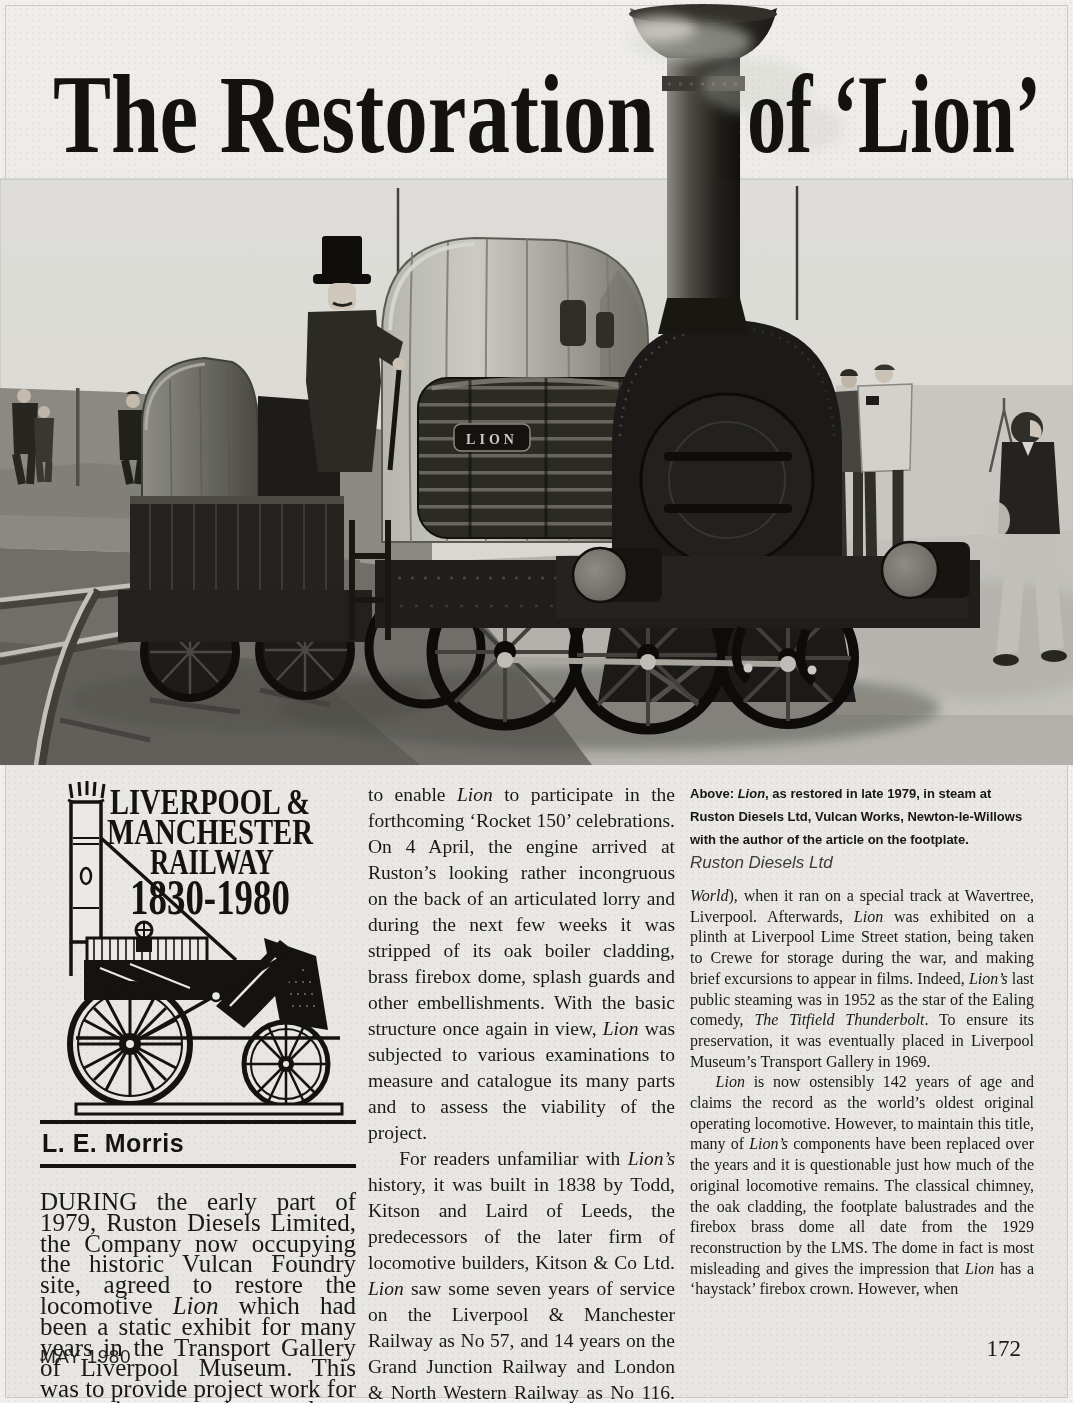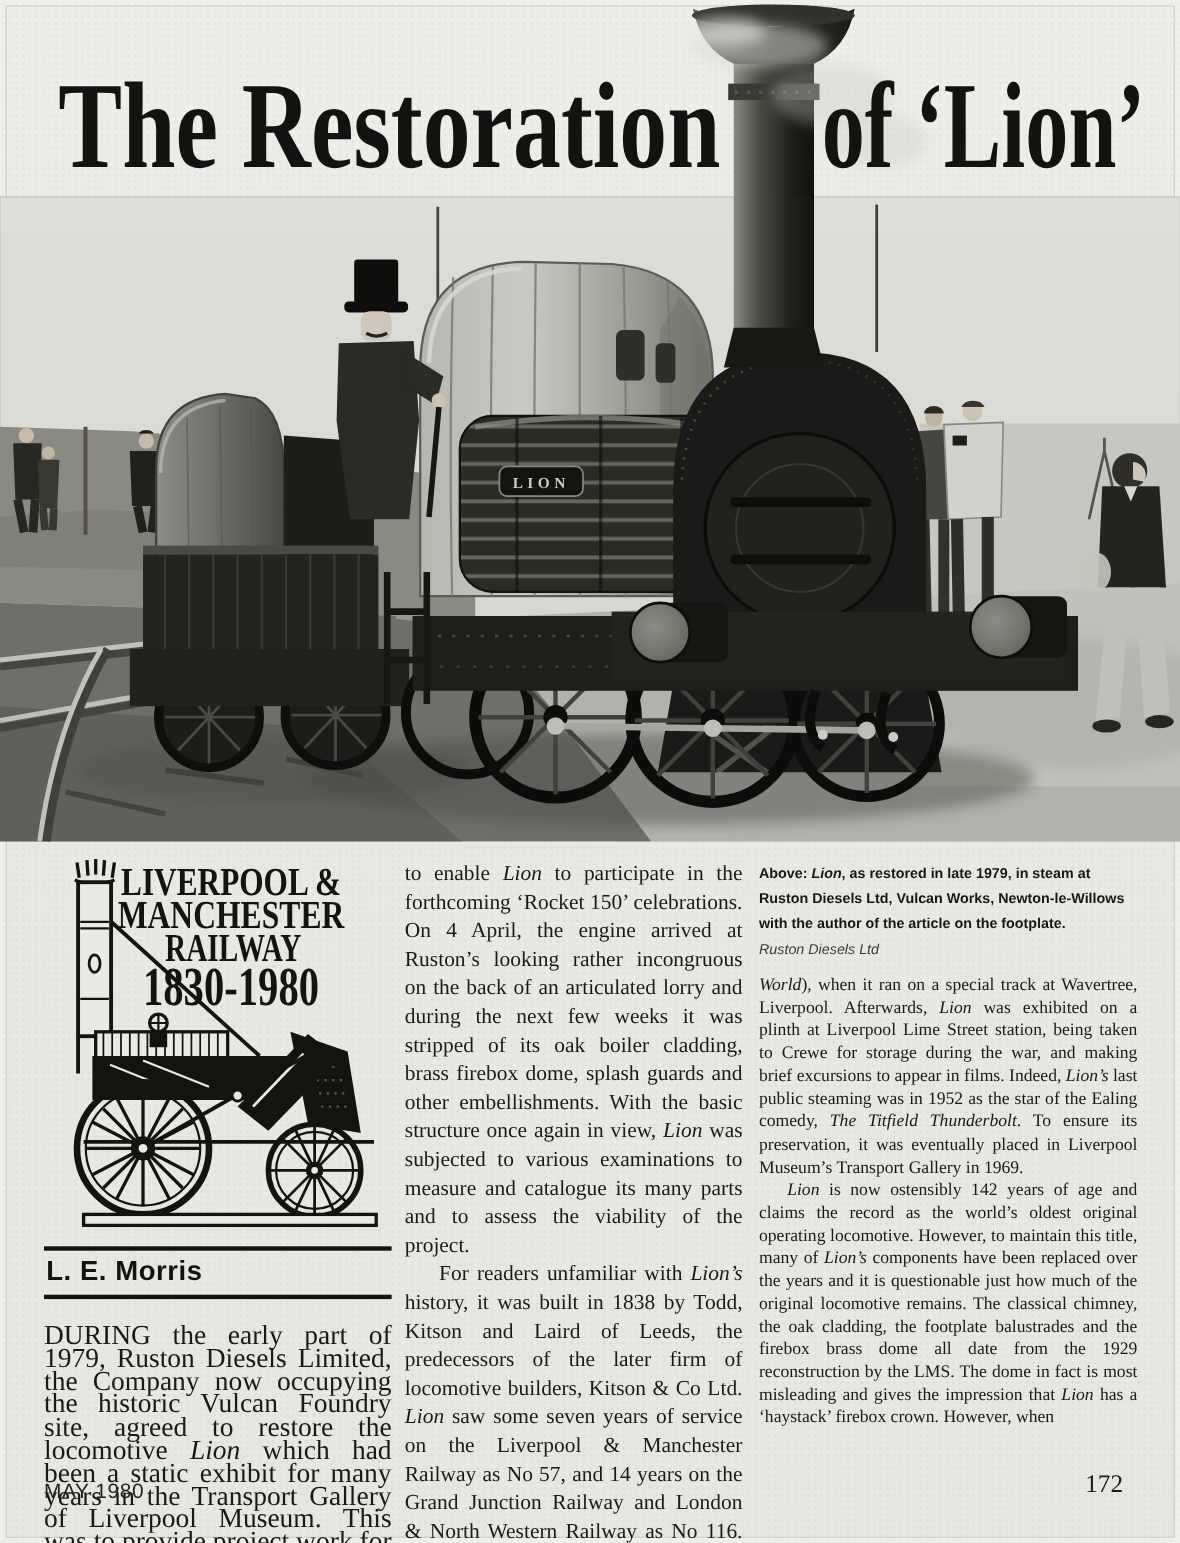--- a/index.html
+++ b/index.html
@@ -23,22 +23,22 @@
   .col3{left:690px;top:782px;width:344px;}
   p{margin:0;}
   .body{ text-align:justify; }
   .col1 .body{font-size:25px;line-height:20.8px;margin-top:24px;}
   .col2 .body{font-size:19.5px;line-height:26px;}
   .col3 .body{font-size:16px;line-height:20.7px;}
   .indent{text-indent:1.6em;}
   .caption{font-family:"Liberation Sans",sans-serif;font-weight:bold;
     font-size:13px;line-height:23px;color:#171614;}
   .credit{font-family:"Liberation Sans",sans-serif;font-style:italic;
-    font-size:13px;line-height:23px;color:#3c3b38;margin-bottom:12px;}
-  .author-block{margin-top:12px;}
+    font-size:17px;line-height:23px;color:#3c3b38;margin-bottom:12px;}
+  .author-block{}
   .rule{height:4px;background:#14130f;}
   .author{font-family:"Liberation Sans",sans-serif;font-weight:bold;
     font-size:25px;letter-spacing:.5px;padding:5px 0 6px 2px;color:#14130f;}
   .footer-issue{position:absolute;left:40px;top:1346px;z-index:4;
     font-family:Liberation Sans, sans-serif;font-size:19px;letter-spacing:.5px;color:#23221f;}
   .footer-page{position:absolute;right:52px;top:1336px;z-index:4;
     font-family:"Liberation Serif",serif;font-size:23px;color:#1c1b18;}
   i{font-style:italic;}
   svg text{user-select:none;}
 </style>

